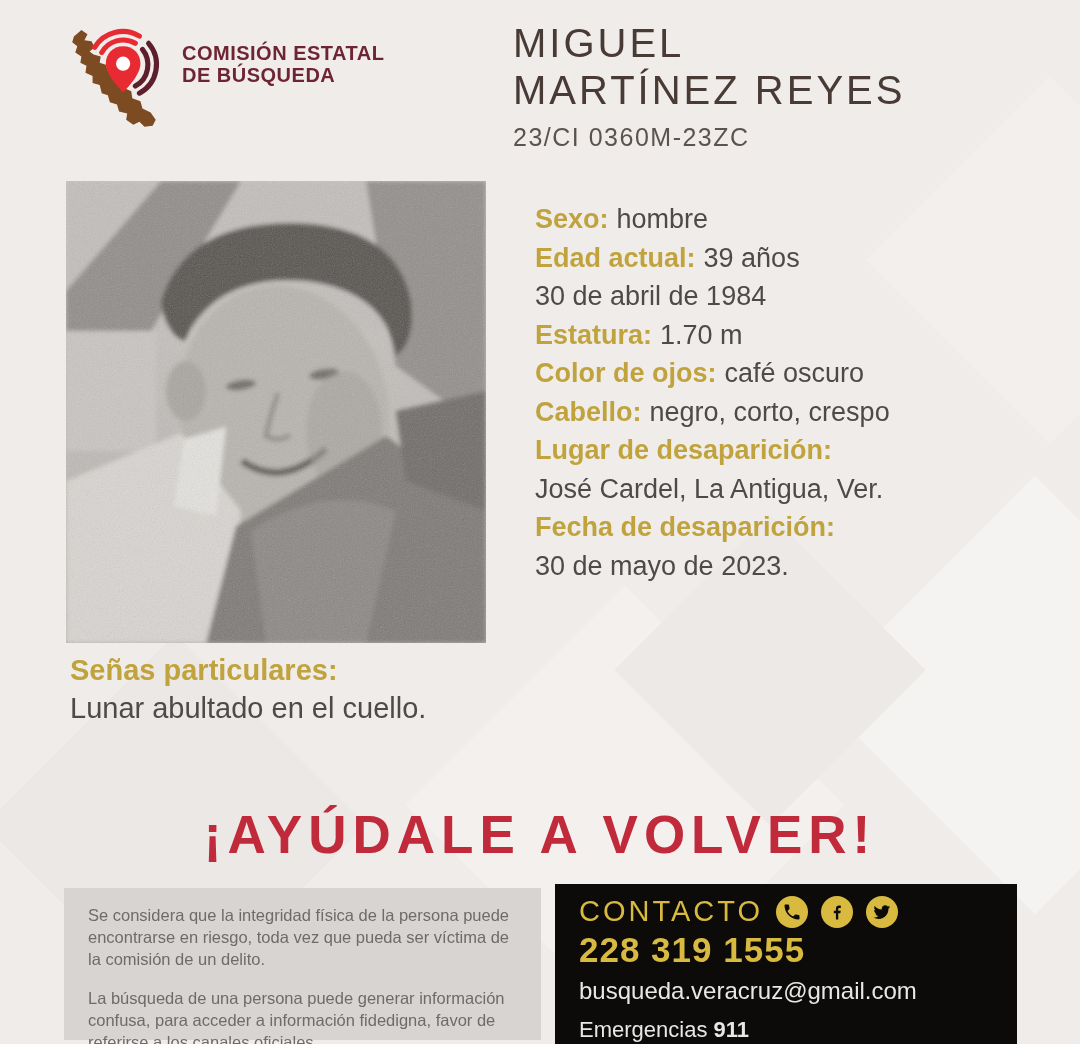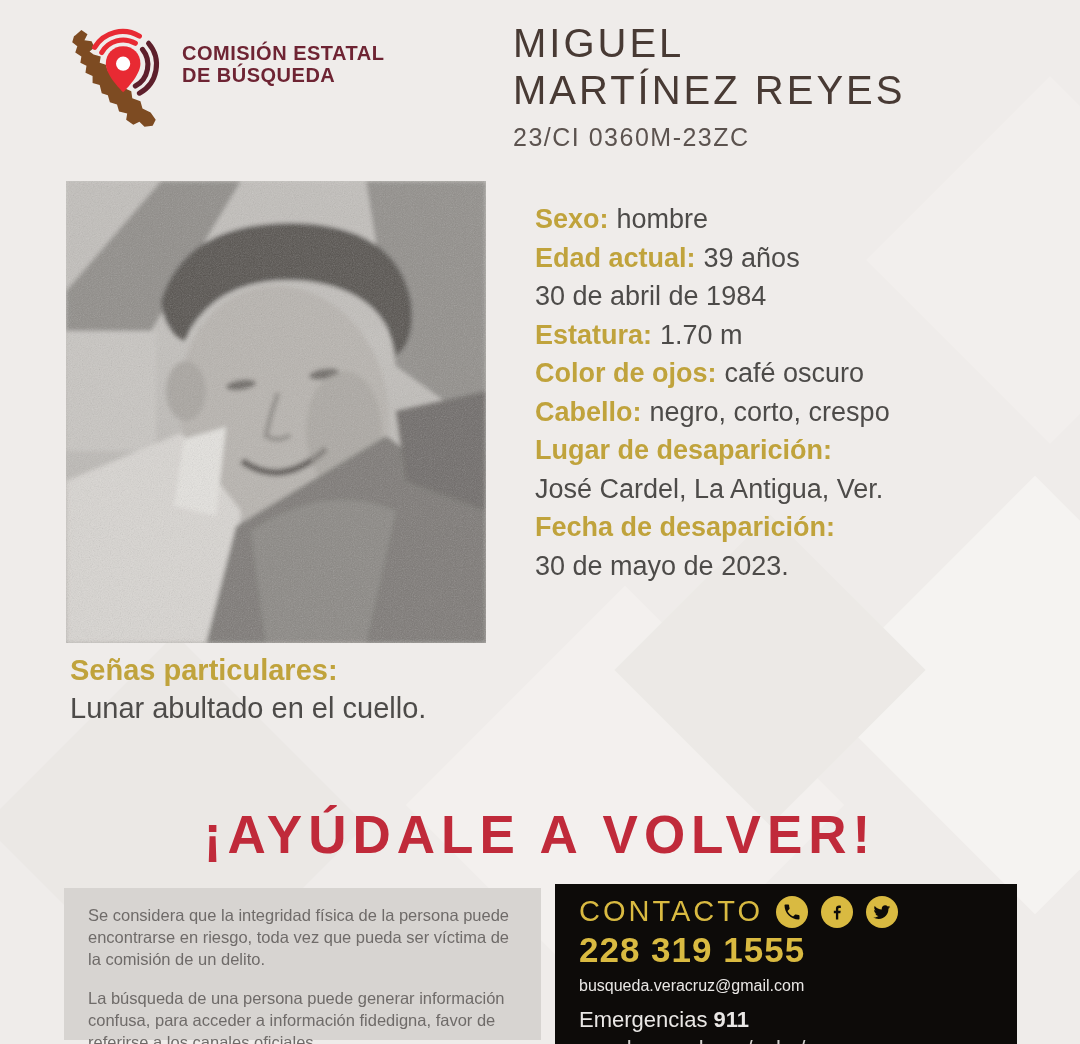--- a/index.html
+++ b/index.html
@@ -73,21 +73,21 @@
   }
   .contact-head { display:flex; align-items:center; gap:13px; }
   .contact-title { color:var(--contact-gold, #d9ba41); font-size:29px; letter-spacing:3px; font-weight:500; }
   .icon-circle {
     width:32px; height:32px; border-radius:50%;
     background:var(--contact-gold, #d9ba41);
     display:flex; align-items:center; justify-content:center; flex:0 0 auto;
   }
   .icon-circle svg { width:20px; height:20px; }
   .phone-number { color:var(--contact-gold, #d9ba41); font-size:35px; font-weight:bold; letter-spacing:1px; margin-top:2px; }
-  .contact-email { color:var(--contact-white, #e9e7e5); font-size:16px; margin-top:7px; }
+  .contact-email { color:var(--contact-white, #e9e7e5); font-size:24px; margin-top:7px; }
   .contact-emergency { color:var(--contact-white, #e9e7e5); font-size:22px; margin-top:12px; }
   .contact-emergency .num { font-weight:bold; margin-left:6px; }
   .contact-web { color:#d2cfcc; font-size:22px; margin-top:3px; }
 </style>
 </head>
 <body>
 
 <div class="poster">
 
   <div class="diamond d1"></div>

